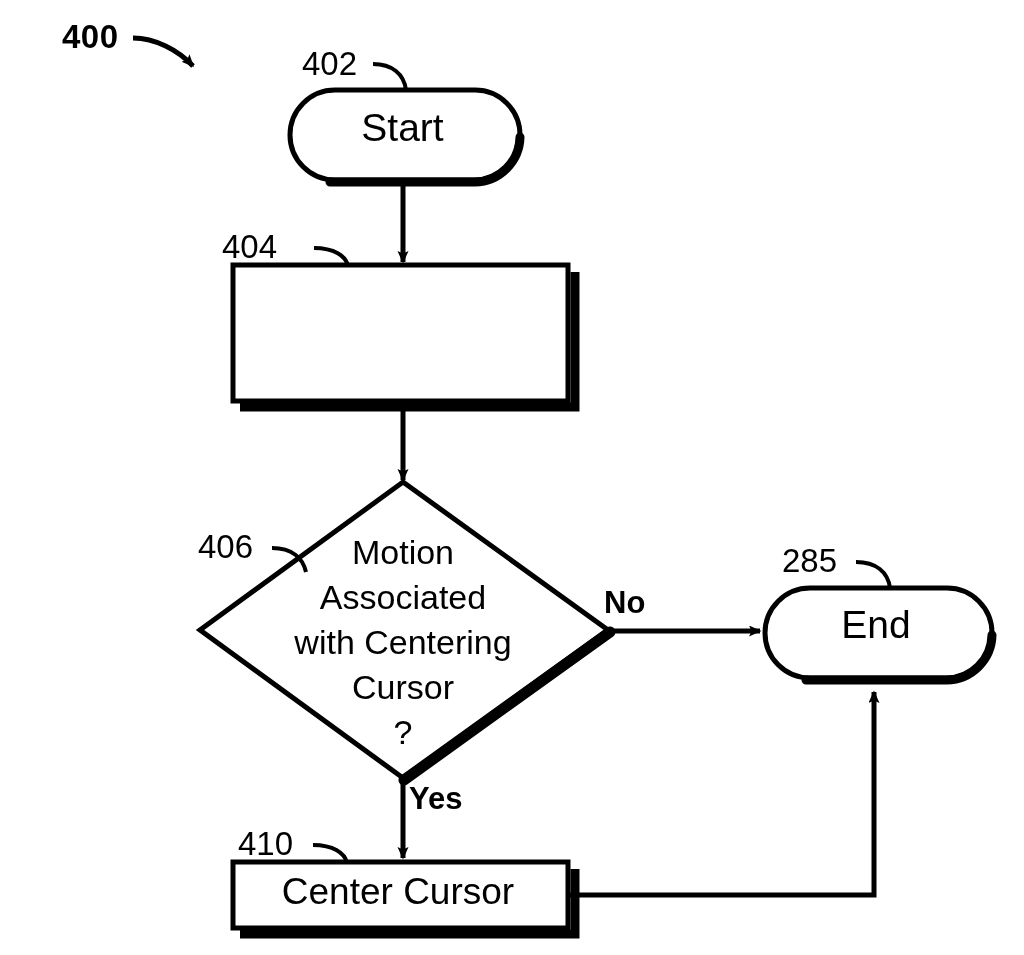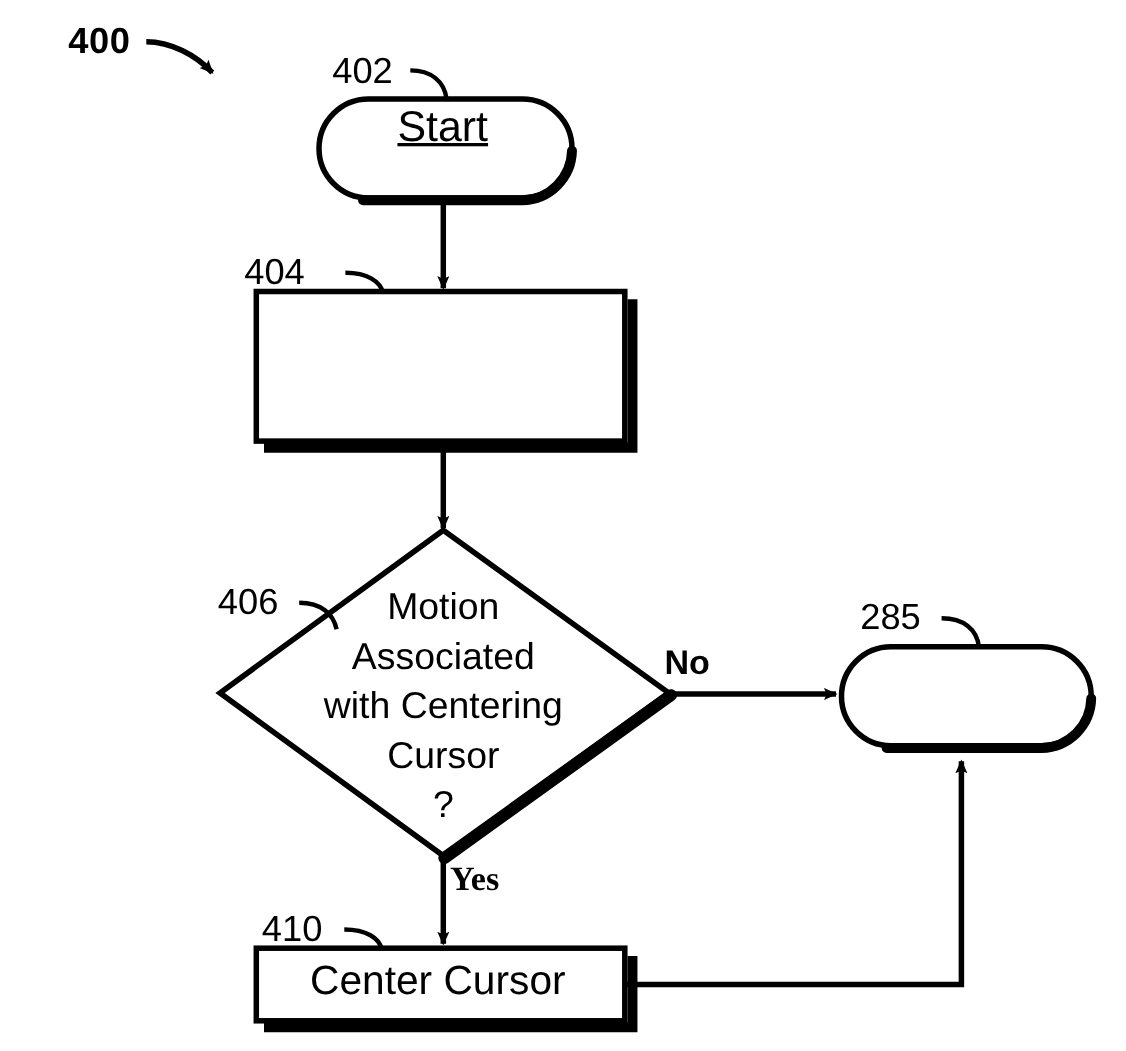--- a/index.html
+++ b/index.html
@@ -42,21 +42,21 @@
   .ref-num {
     position: absolute;
     font-size: 33px;
     letter-spacing: 0px;
   }
   .branch-label {
     position: absolute;
     font-weight: bold;
     font-size: 31px;
   }
-  .t-start   { left: 290px; top: 96px; width: 225px; font-size: 39px; text-decoration: underline; }
+  .t-start   { left: 290px; top: 108px; width: 225px; font-size: 39px; }
   .t-detect  { left: 233px; top: 288px; width: 330px; font-size: 37px; }
   .t-decision{ left: 193px; top: 530px; width: 420px; font-size: 34px; line-height: 1.32; }
   .t-end     { left: 765px; top: 605px; width: 222px; font-size: 39px; }
   .t-center  { left: 233px; top: 873px; width: 330px; font-size: 37px; }
 </style>
 </head>
 <body>
 
 <div id="flowchart-root">
 
@@ -144,20 +144,21 @@
   <div class="ref-num" style="left:222px; top:228px;text-align:center;">404</div>
 
   <div class="ref-num" style="left:198px; top:528px;">406</div>
   <div class="node-text t-decision">Motion
 Associated
 with Centering
 Cursor
 ?</div>
 
   <div class="ref-num" style="left:782px; top:542px;">285</div>
+  <div class="node-text t-end">End</div>
 
   <div class="ref-num" style="left:238px; top:825px;">410</div>
   <div class="node-text t-center">Center Cursor</div>
 
   <div class="branch-label" style="left:604px; top:585px;">No</div>
-  <div class="branch-label" style="left:409px; top:781px;font-family:Liberation Serif, serif;">Yes</div>
+  <div class="branch-label" style="left:409px; top:781px;">Yes</div>
 
 </div>
 
 </body></html>

